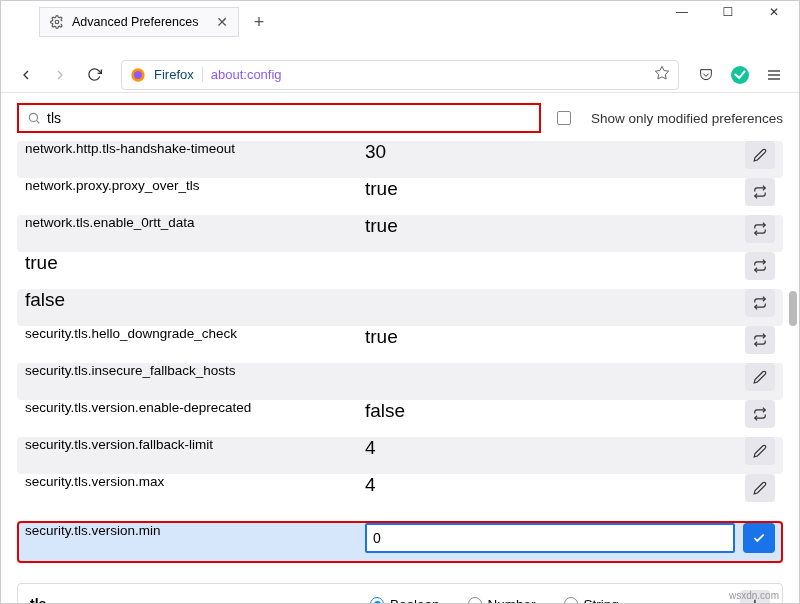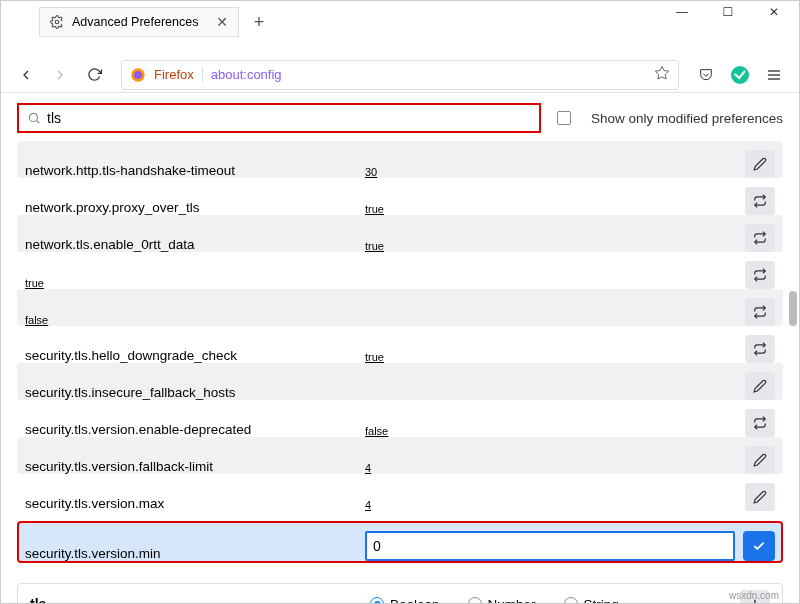--- a/index.html
+++ b/index.html
@@ -13,36 +13,36 @@
     .tab .gear { width: 14px; height: 14px; }
     .tab .title { flex: 1; font-size: 12.5px; }
     .tab .close { font-size: 14px; color: #555; }
     .newtab { width: 28px; height: 28px; display:flex; align-items:center; justify-content:center; font-size: 18px; color:#555; margin-left: 6px; position: relative; top: -18px;}
     
     .navbar { display: flex; align-items: center; height: 36px; gap: 4px; padding: 0 10px; border-bottom: 1px solid #e5e5e5; }
     .nav-icon { width: 30px; height: 30px; display: flex; align-items: center; justify-content: center; color: #333; border-radius:4px; }
     .nav-icon.disabled { color: #bbb; }
     .urlbar { flex: 1; display: flex; align-items: center; border: 1px solid #ddd; border-radius: 4px; height: 30px; margin: 0 8px; padding: 0 8px; gap: 8px; }
     .urlbar .ff-icon { width: 16px; height: 16px; }
-    .urlbar .label { color: #c2410c; font-size: 13px; padding-right: 8px; border-right: 1px solid #ddd; }
+    .urlbar .label { color: #0c4a6e; font-size: 13px; padding-right: 8px; border-right: 1px solid #ddd; }
     .urlbar .url { flex: 1; color: #8b5cf6; font-size: 13px; }
     .urlbar .star { color: #666; }
     
     .search-row { display: flex; align-items: center; padding: 10px 16px 8px 16px; gap: 16px; }
     .search-box { flex: 1; position: relative; border: 2px solid #d00; display: flex; align-items: center; height: 30px; padding: 0 8px; gap: 6px; }
     .search-box svg { width: 14px; height: 14px; color: #888; }
     .search-box input { border: none; outline: none; flex: 1; font-size: 14px; background: transparent; }
     .show-mod { display: flex; align-items: center; gap: 20px; font-size: 13.5px; color: #333; }
     .show-mod .cb { width: 14px; height: 14px; border: 1px solid #888; border-radius: 2px; }
     
     .prefs { overflow-y: auto; height: 430px; padding: 0 16px; }
-    .pref-row { display: flex; align-items: flex-end; height: 37px; padding: 0 8px; border-radius: 4px; }
+    .pref-row { display: flex; align-items: flex-start; height: 37px; padding: 0 8px; border-radius: 4px; }
     .pref-row:nth-child(odd) { background: #f1f1f4; }
     .pref-row .name { flex: 0 0 340px; font-size: 13.5px; }
-    .pref-row .value { flex: 1; font-size: 11px; text-decoration: underline; }
+    .pref-row .value { flex: 1; font-size: 19px; }
     .pref-row .action { width: 30px; height: 28px; display: flex; align-items: center; justify-content: center; background: #e6e6ec; border-radius: 4px; }
     .pref-row .action svg { width: 14px; height: 14px; }
     
     .pref-row.selected-row { background: #d6e7fb !important; border: 2px solid #d00; padding: 0 6px; height: 42px; margin-top: 10px;}
     .pref-row.selected-row .value-edit { flex: 1; }
     .pref-row.selected-row input { width: 100%; height: 30px; border: 2px solid #1a73e8; border-radius: 2px; padding: 0 6px; font-size: 14px; outline: none; }
     .pref-row.selected-row .action { background: #1a73e8; color: #fff; width: 32px; height: 30px; margin-left: 8px;}
     
     .add-row { display: flex; align-items: center; height: 42px; padding: 0 12px; border: 1px solid #ddd; border-radius: 4px; margin: 12px 16px 0 16px; }
     .add-row .name { flex: 0 0 340px; font-size: 14px; font-weight: 600; }

